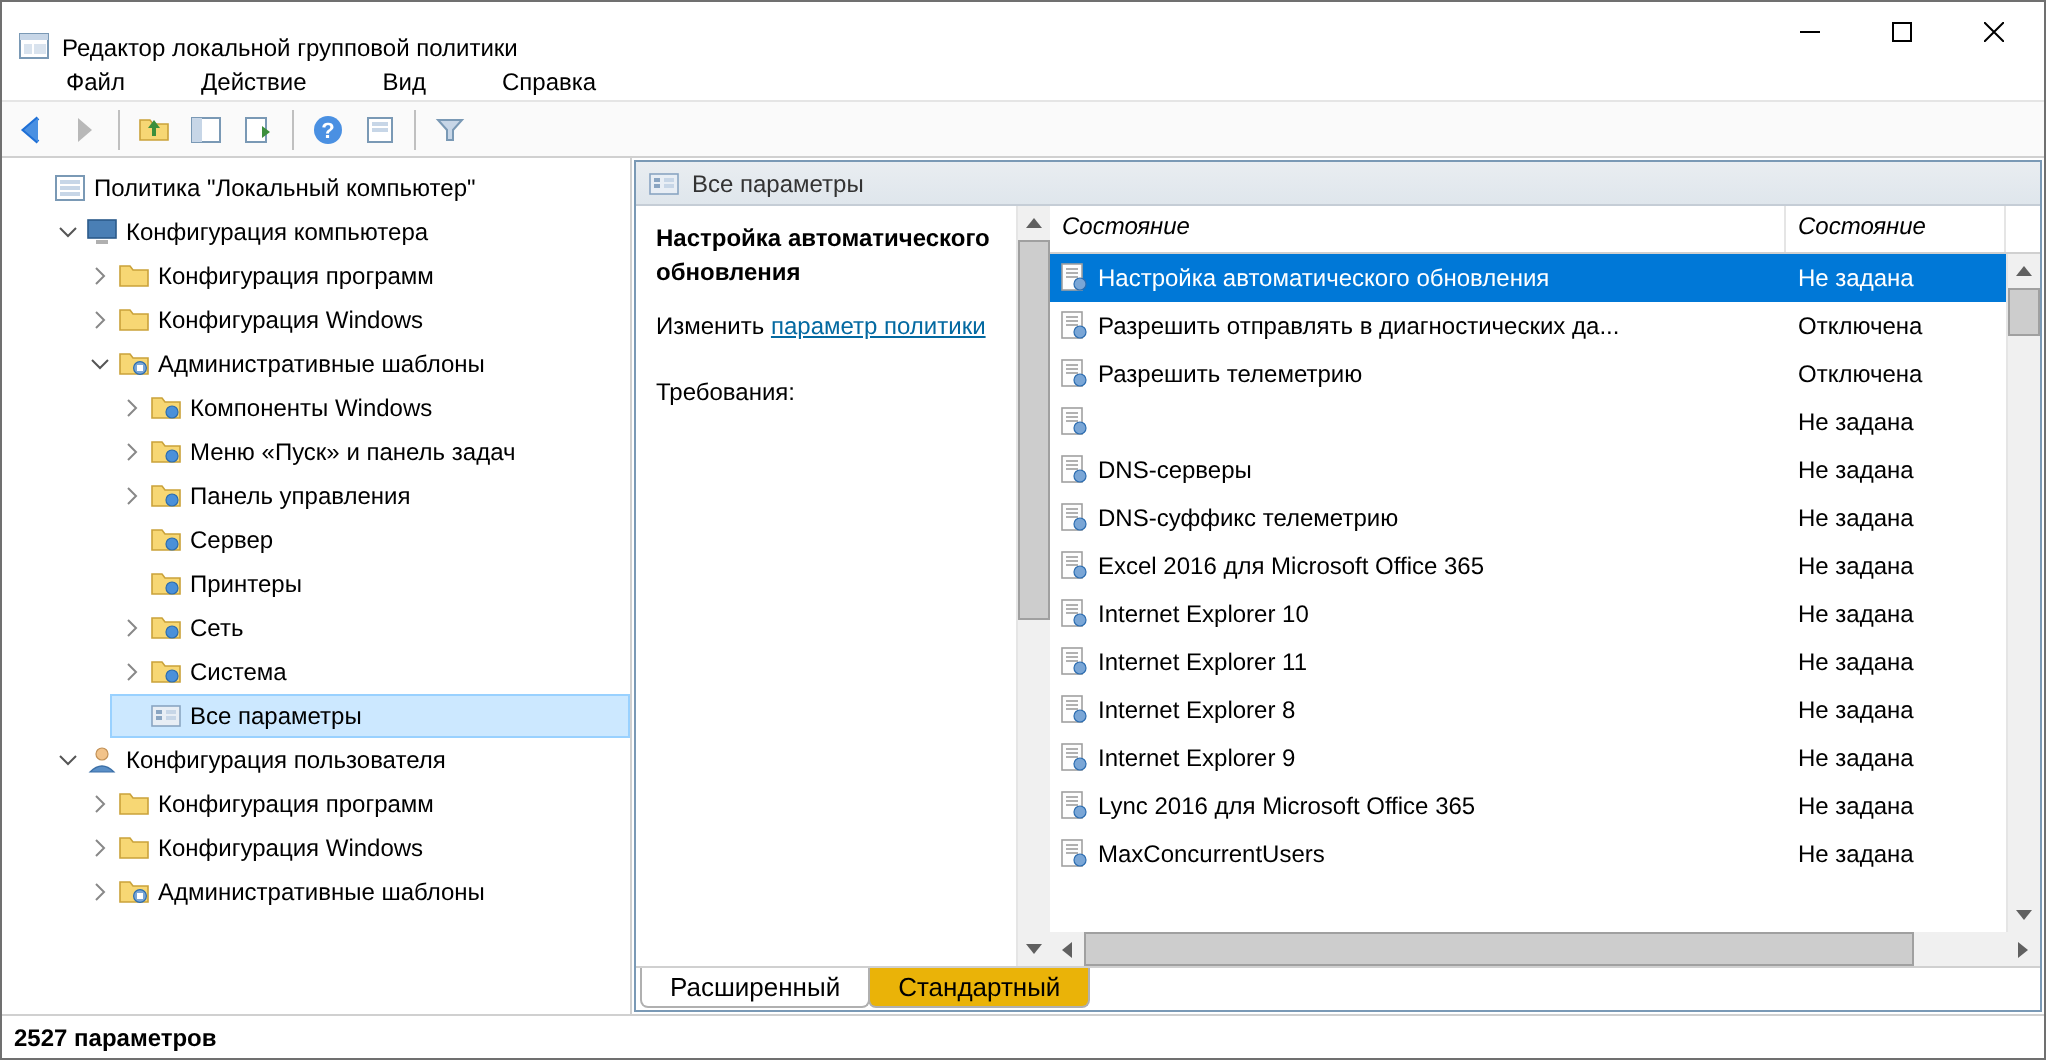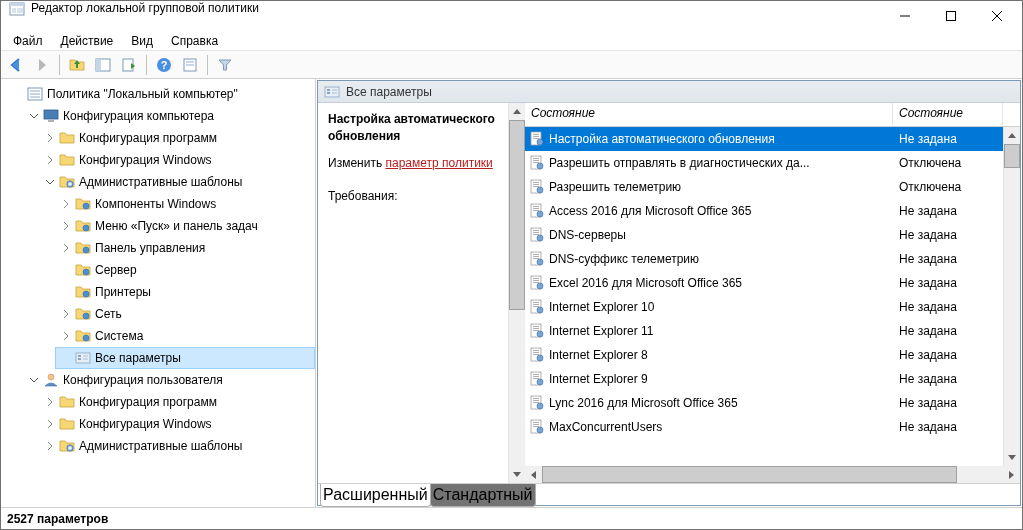--- a/index.html
+++ b/index.html
@@ -1,45 +1,45 @@
 <!DOCTYPE html>
 <html><head>
 <meta charset="utf-8">
 <style>
   * { box-sizing: border-box; }
   html, body { margin: 0; padding: 0; font-family: "Segoe UI", Tahoma, sans-serif; font-size: 12px; color: #000; }
   .window { width: 1023px; height: 530px; border: 1px solid #707070; background: #fff; display: flex; flex-direction: column; }
-  .titlebar { height: 30px; display: flex; align-items: flex-start; padding: 0 2px 0 8px; background: #fff; }
+  .titlebar { height: 30px; display: flex; align-items: flex-end; padding: 0 2px 0 8px; background: #fff; }
   .titlebar .title-icon { width: 16px; height: 16px; margin-right: 6px; }
   .titlebar .title-text { flex: 1; font-size: 12px; }
   .title-buttons { display: flex; }
   .title-btn { width: 46px; height: 30px; display: flex; align-items: center; justify-content: center; }
   .menubar { height: 20px; display: flex; align-items: center; padding: 0 4px; gap: 2px; border-bottom: 1px solid #e5e5e5;}
-  .menubar span { padding: 2px 8px; font-size: 12px; }
+  .menubar span { padding: 2px 8px; font-size: 12px; margin-left: 20px; }
   .toolbar { height: 28px; display: flex; align-items: center; padding: 0 4px; gap: 4px; border-bottom: 1px solid #d0d0d0; background: #fafafa; }
   .tb-btn { width: 22px; height: 22px; display: flex; align-items: center; justify-content: center; }
   .tb-sep { width: 1px; height: 20px; background: #c0c0c0; margin: 0 2px; }
   .body { flex: 1; display: flex; min-height: 0; }
   .tree-panel { width: 315px; border-right: 1px solid #d0d0d0; padding: 4px 0 4px 6px; overflow: hidden; }
   .tree ul { list-style: none; margin: 0; padding: 0 0 0 16px; }
   .tree > ul { padding-left: 0; }
   .tree li { white-space: nowrap; }
   .tree-row { display: flex; align-items: center; height: 22px; padding: 0 4px; }
   .tree-row.selected { background: #cce8ff; border: 1px solid #99d1ff; height: 22px; padding: 0 3px; }
   .exp { width: 14px; height: 14px; display: flex; align-items: center; justify-content: center; margin-right: 2px; color: #666; font-size: 10px; }
   .exp.none { visibility: hidden; }
   .node-icon { width: 16px; height: 16px; margin-right: 4px; flex-shrink: 0; }
   .right-panel { flex: 1; display: flex; flex-direction: column; min-width: 0; border: 1px solid #7a99b5; margin: 1px; }
   .right-header { background: linear-gradient(#e9edf1,#dfe6ec); border-bottom: 1px solid #c5cdd6; height: 22px; display: flex; align-items: center; padding: 0 6px; gap: 6px; }
   .right-header .hdr-icon { width: 16px; height: 16px; }
   .right-header .hdr-text { font-size: 12px; color: #333; }
   .right-body { flex: 1; display: flex; min-height: 0; }
   .desc-panel { width: 190px; padding: 8px 10px; font-size: 12px; line-height: 1.4; }
   .desc-panel .desc-title { font-weight: bold; margin-bottom: 10px; }
-  .desc-panel a { color: #b91c1c; text-decoration: underline; }
+  .desc-panel a { color: #0369a1; text-decoration: underline; }
   .scroll-col { width: 17px; display: flex; flex-direction: column; border-left: 1px solid #e5e5e5; background: #f0f0f0; }
   .scroll-btn { height: 17px; display: flex; align-items: center; justify-content: center; background: #f0f0f0; }
   .scroll-track { flex: 1; background: #f0f0f0; position: relative; }
   .scroll-thumb { position: absolute; left: 0; right: 0; background: #cdcdcd; border: 1px solid #a0a0a0; }
   .list-panel { flex: 1; display: flex; flex-direction: column; min-width: 0; }
   .list-header { display: flex; height: 24px; border-bottom: 1px solid #d0d0d0; font-style: italic; }
   .list-header .col { padding: 3px 6px; font-size: 12px; border-right: 1px solid #e5e5e5; }
   .list-header .col.a { flex: 1; }
   .list-header .col.b { width: 110px; }
   .list-header .col.c { width: 17px; border-right: none; }
@@ -48,23 +48,23 @@
   .list-row .cell-a { flex: 1; display: flex; align-items: center; padding: 0 4px; min-width: 0; gap: 4px; }
   .list-row .cell-a .txt { overflow: hidden; text-overflow: ellipsis; white-space: nowrap; }
   .list-row .cell-b { width: 110px; padding: 0 6px; }
   .list-row.selected { background: #0078d7; color: #fff; }
   .row-icon { width: 16px; height: 16px; flex-shrink: 0; }
   .hscroll { height: 17px; background: #f0f0f0; display: flex; }
   .hscroll .hbtn { width: 17px; display: flex; align-items: center; justify-content: center; }
   .hscroll .htrack { flex: 1; position: relative; }
   .hscroll .hthumb { position: absolute; top: 0; bottom: 0; left: 0; width: 90%; background: #cdcdcd; border: 1px solid #a0a0a0; }
   .tabs { height: 22px; display: flex; align-items: flex-start; padding-left: 2px; border-top: 1px solid #d0d0d0; background: #fff; }
-  .tab { padding: 2px 2px; border: 1px solid #b0b0b0; border-top: none; background: #fff; font-size: 16px; margin-right: -1px; border-bottom-left-radius: 4px; border-bottom-right-radius: 4px; }
+  .tab { padding: 2px 14px; border: 1px solid #b0b0b0; border-top: none; background: #fff; font-size: 13px; margin-right: -1px; border-bottom-left-radius: 4px; border-bottom-right-radius: 4px; }
   .tab.active { background: #fff; }
-  .tab.inactive { background: #737373; }
+  .tab.inactive { background: #eab308; }
   .statusbar { height: 22px; border-top: 1px solid #d0d0d0; padding: 2px 6px; font-size: 12px; display: flex; align-items: center; font-weight: bold; }
   svg { display: block; }
 </style>
 </head>
 <body>
 
 <svg width="0" height="0" style="position:absolute">
   <defs>
     <g id="folder-icon">
       <path d="M1 3 h5 l1.5 2 H15 v8 H1 z" fill="#f7d774" stroke="#caa23a" stroke-width="0.8"></path>
@@ -534,21 +534,20 @@
                   </div>
                   <div class="cell-b">Отключена</div>
                 </div>
                 <div class="list-row">
                   <div class="cell-a">
                     <span class="row-icon">
                       <svg width="16" height="16">
                         <use href="#policy-item-icon"></use>
                       </svg>
                     </span>
-                    <span class="txt">Access 2016 для Microsoft Office 365</span>
                   </div>
                   <div class="cell-b">Не задана</div>
                 </div>
                 <div class="list-row">
                   <div class="cell-a">
                     <span class="row-icon">
                       <svg width="16" height="16">
                         <use href="#policy-item-icon"></use>
                       </svg>
                     </span>

